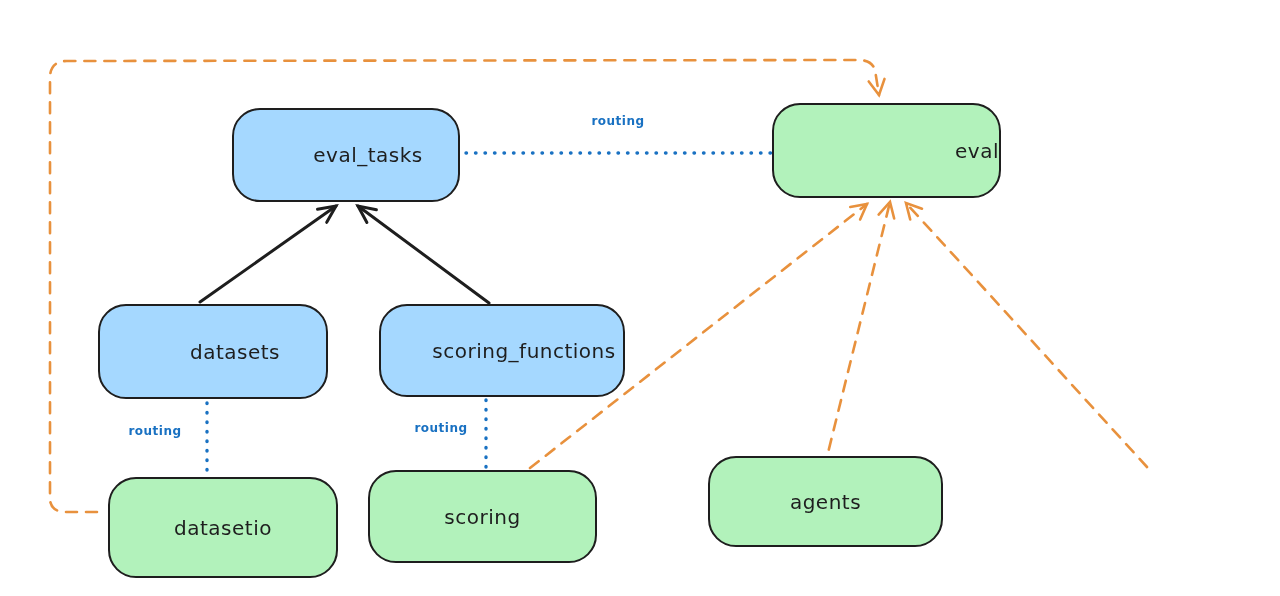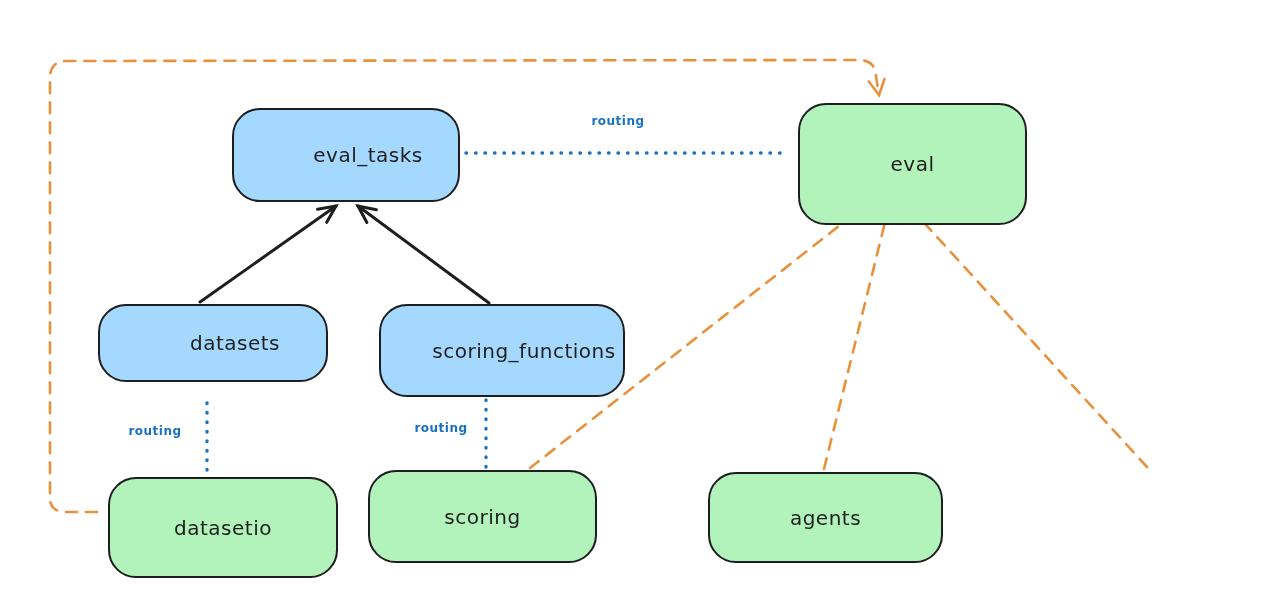--- a/index.html
+++ b/index.html
@@ -88,41 +88,41 @@
     <path class="orange-dashed" marker-end="url(#arrowOrange)" d="M97 512 L66 512 Q50 512 50 498 L50 78 Q50 61 67 61 L858 60 Q872 60 875 70 L879 95"></path>
     <path class="orange-dashed" marker-end="url(#arrowOrange)" d="M530 468 L867 204"></path>
     <path class="orange-dashed" marker-end="url(#arrowOrange)" d="M824 469 L890 202"></path>
     <path class="orange-dashed" marker-end="url(#arrowOrange)" d="M1147 467 L906 203"></path>
   </svg>
 
   <div class="node blue" style="left:232px; top:108px; width:228px; height:94px;">
     <span>eval_tasks</span>
   </div>
 
-  <div class="node green" style="left:798px; top:103px; width:229px; height:122px;">
+  <div class="node green" style="left:772px; top:103px; width:229px; height:95px;justify-content:flex-end;">
     <span>eval</span>
   </div>
 
-  <div class="node blue" style="left:98px; top:304px; width:230px; height:78px;">
+  <div class="node blue" style="left:98px; top:304px; width:230px; height:95px;">
     <span>datasets</span>
   </div>
 
   <div class="node blue" style="left:379px; top:304px; width:246px; height:93px;">
     <span>scoring_functions</span>
   </div>
 
   <div class="node green" style="left:108px; top:477px; width:230px; height:101px;">
     <span>datasetio</span>
   </div>
 
   <div class="node green" style="left:368px; top:470px; width:229px; height:93px;">
     <span>scoring</span>
   </div>
 
-  <div class="node green" style="left:708px; top:472px; width:235px; height:91px;">
+  <div class="node green" style="left:708px; top:456px; width:235px; height:91px;">
     <span>agents</span>
   </div>
 
 
   <div class="edge-label" style="left:568px; top:114px; width:100px;">routing</div>
 
   <div class="edge-label" style="left:110px; top:424px; width:90px;">routing</div>
 
   <div class="edge-label" style="left:396px; top:421px; width:90px;">routing</div>
 

